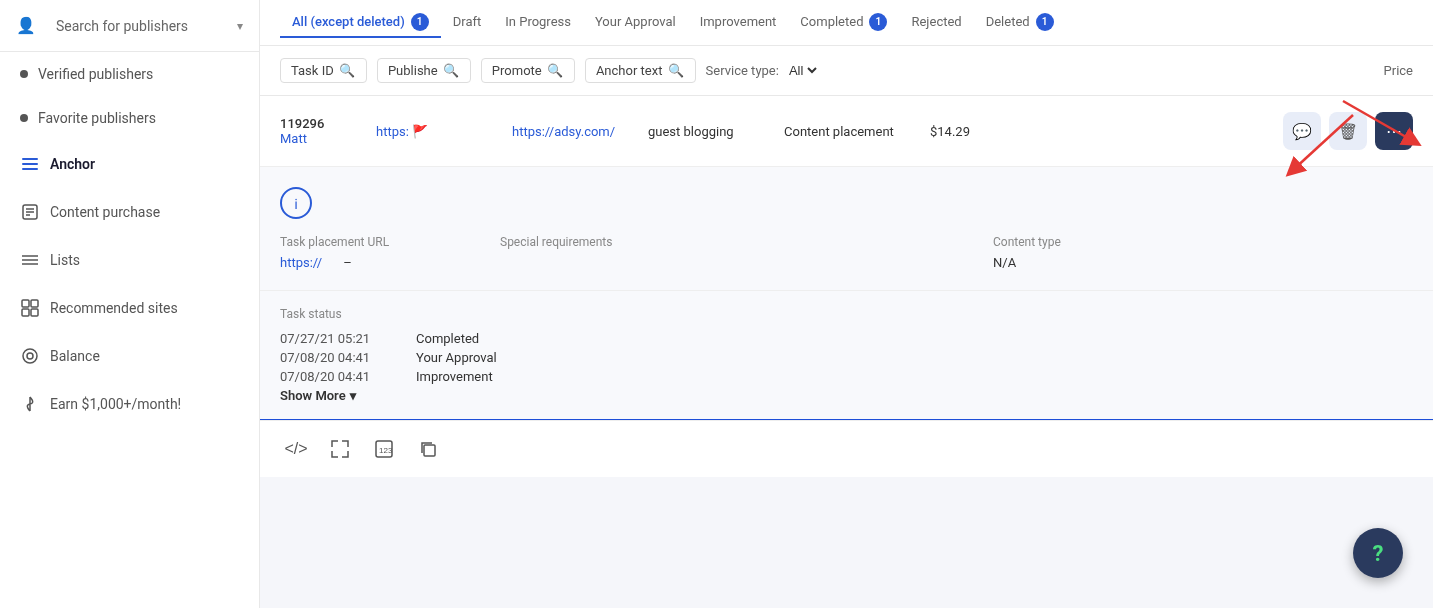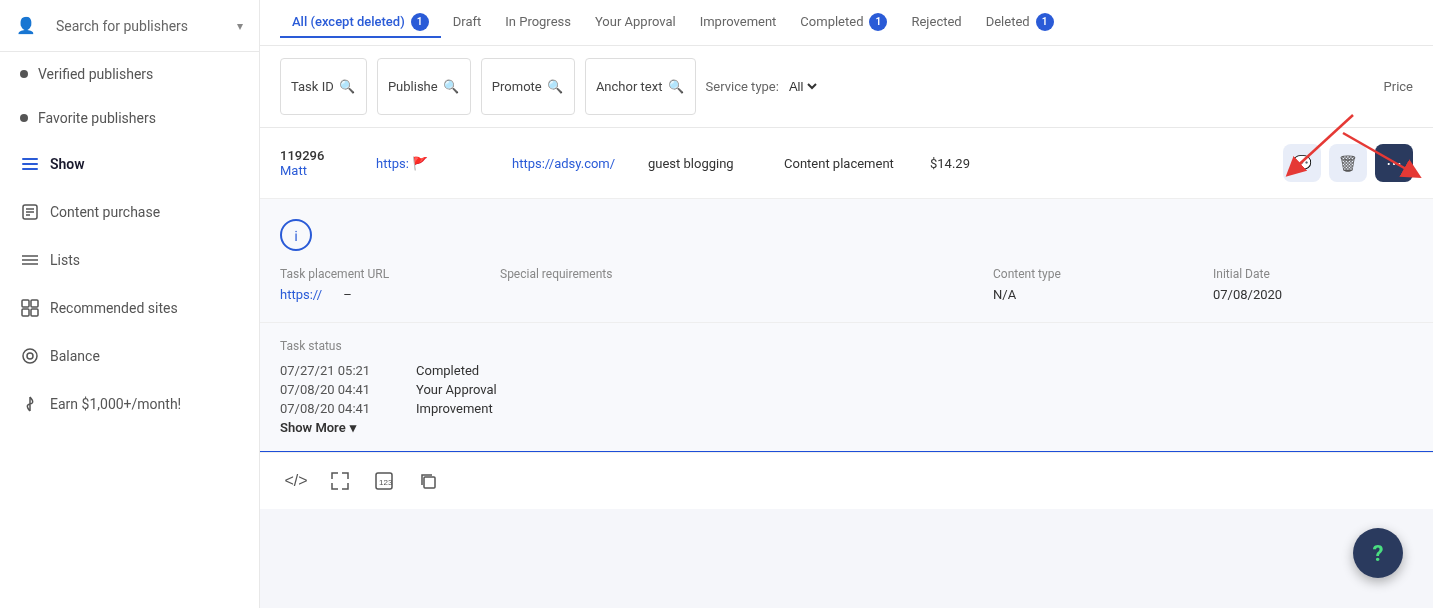--- a/index.html
+++ b/index.html
@@ -23,21 +23,21 @@
     .main { flex: 1; display: flex; flex-direction: column; overflow: hidden; }
 
     
     .tab-bar { background: #fff; border-bottom: 1px solid #e8e8e8; display: flex; align-items: center; padding: 0 20px; height: 46px; gap: 0; flex-shrink: 0; }
     .tab { padding: 0 12px; height: 30px; display: flex; align-items: center; gap: 6px; cursor: pointer; font-size: 13px; color: #666; border-bottom: 2px solid transparent; white-space: nowrap; }
     .tab.active { color: #2a5bd7; border-bottom: 2px solid #2a5bd7; font-weight: 500; }
     .tab-badge { background: #2a5bd7; color: #fff; border-radius: 50%; width: 18px; height: 18px; display: flex; align-items: center; justify-content: center; font-size: 10px; font-weight: 600; }
 
     
     .filter-bar { background: #fff; padding: 12px 20px; display: flex; align-items: center; gap: 10px; border-bottom: 1px solid #e8e8e8; flex-shrink: 0; flex-wrap: wrap; }
-    .filter-input { display: flex; align-items: center; gap: 6px; border: 1px solid #ddd; border-radius: 4px; padding: 20px 10px; background: #fff; cursor: pointer; color: #666; font-size: 13px; }
+    .filter-input { display: flex; align-items: center; gap: 6px; border: 1px solid #ddd; border-radius: 4px; padding: 4px 10px; background: #fff; cursor: pointer; color: #666; font-size: 13px; }
     .filter-input-label { color: #444; font-size: 13px; }
     .filter-input-icon { color: #888; font-size: 13px; }
     .service-type-filter { display: flex; align-items: center; gap: 6px; font-size: 13px; color: #666; }
     .service-type-select { border: none; background: transparent; font-size: 13px; color: #333; cursor: pointer; }
     .price-label { font-size: 13px; color: #666; margin-left: auto; }
 
     
     .content { flex: 1; overflow-y: auto; padding: 0; background: #f5f6fa; }
 
     
@@ -103,21 +103,21 @@
     </div>
 
     <div class="sidebar-item active">
       <span class="sidebar-item-icon">
         <svg width="18" height="18" viewBox="0 0 18 18" fill="none">
             <rect x="1" y="3" width="16" height="2" rx="1" fill="#2a5bd7"></rect>
             <rect x="1" y="8" width="16" height="2" rx="1" fill="#2a5bd7"></rect>
             <rect x="1" y="13" width="16" height="2" rx="1" fill="#2a5bd7"></rect>
           </svg>
       </span>
-      <span>Show</span>
+      <span>Anchor</span>
     </div>
     <div class="sidebar-item">
       <span class="sidebar-item-icon">
         <svg width="18" height="18" viewBox="0 0 18 18" fill="none">
             <rect x="2" y="2" width="14" height="14" rx="2" stroke="#555" stroke-width="1.5" fill="none"></rect>
             <line x1="5" y1="6" x2="13" y2="6" stroke="#555" stroke-width="1.5"></line>
             <line x1="5" y1="9" x2="13" y2="9" stroke="#555" stroke-width="1.5"></line>
             <line x1="5" y1="12" x2="9" y2="12" stroke="#555" stroke-width="1.5"></line>
           </svg>
       </span>
@@ -267,24 +267,20 @@
             <span class="detail-value">–</span>
           </div>
         </div>
         <div class="detail-section">
           <div class="detail-label">Special requirements</div>
         </div>
         <div class="detail-section">
           <div class="detail-label">Content type</div>
           <div class="detail-value">N/A</div>
         </div>
-        <div class="detail-section">
-          <div class="detail-label">Initial Date</div>
-          <div class="detail-value">07/08/2020</div>
-        </div>
       </div>
     </div>
 
     <div class="status-section">
       <div class="status-title">Task status</div>
       <div class="status-row">
         <span class="status-date">07/27/21 05:21</span>
         <span class="status-value">Completed</span>
       </div>
       <div class="status-row">

